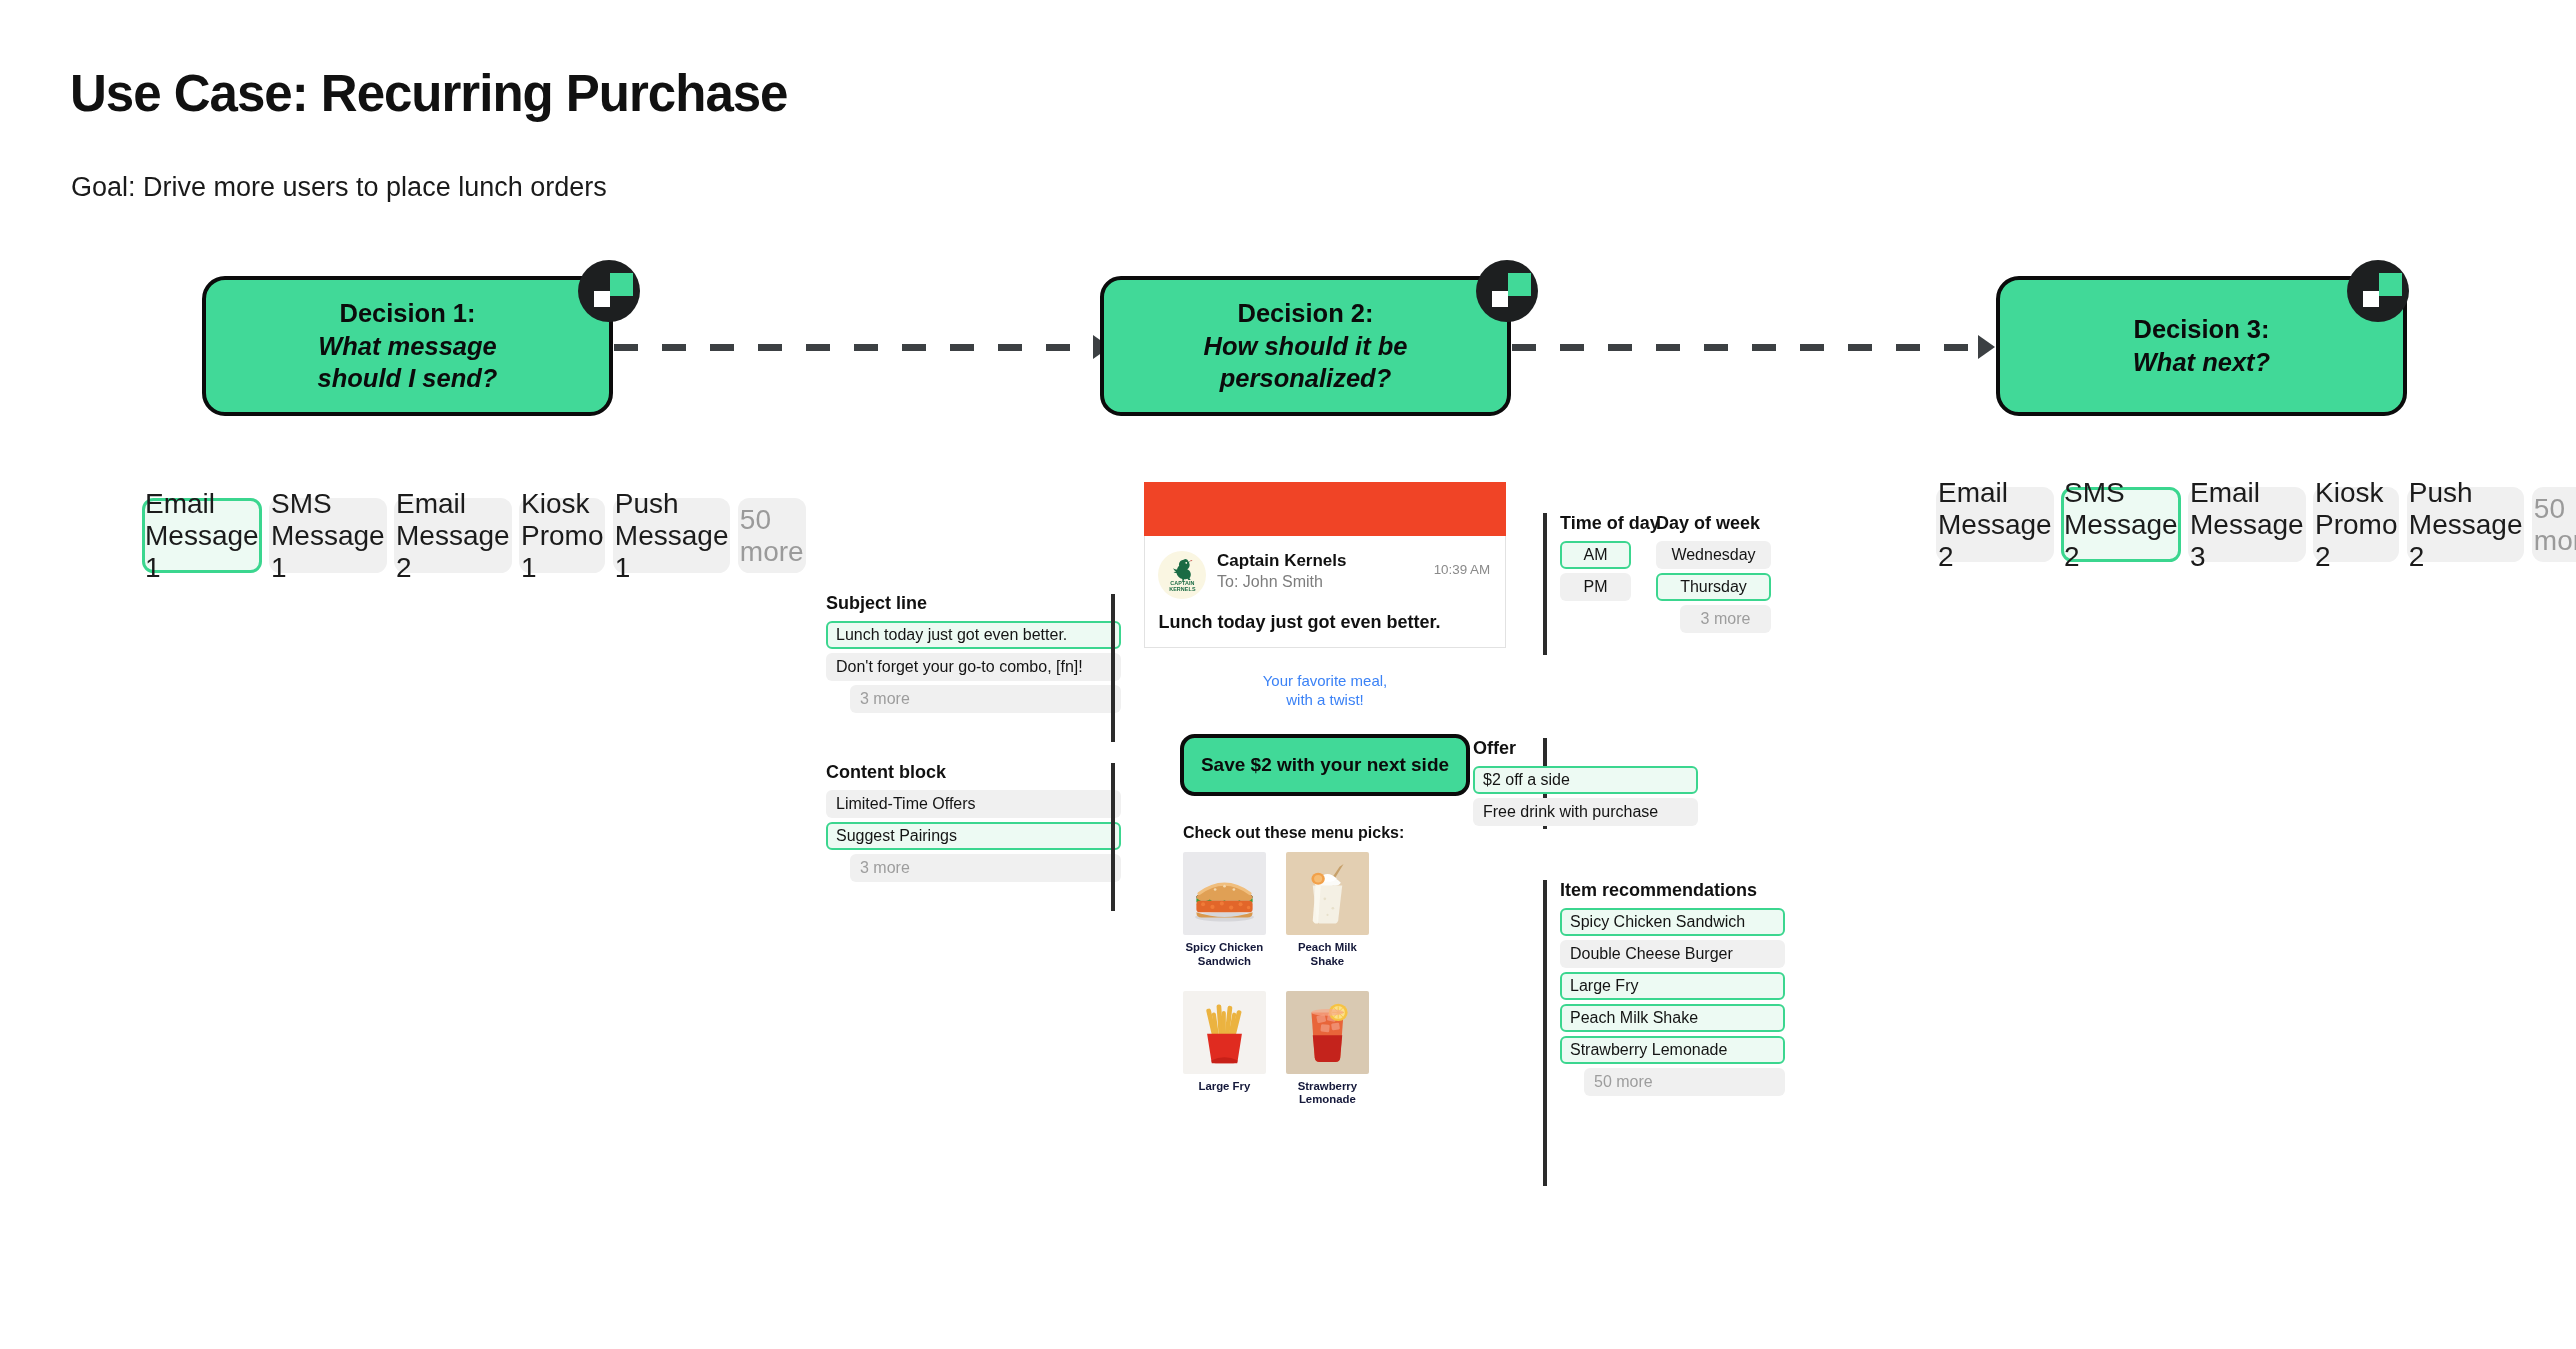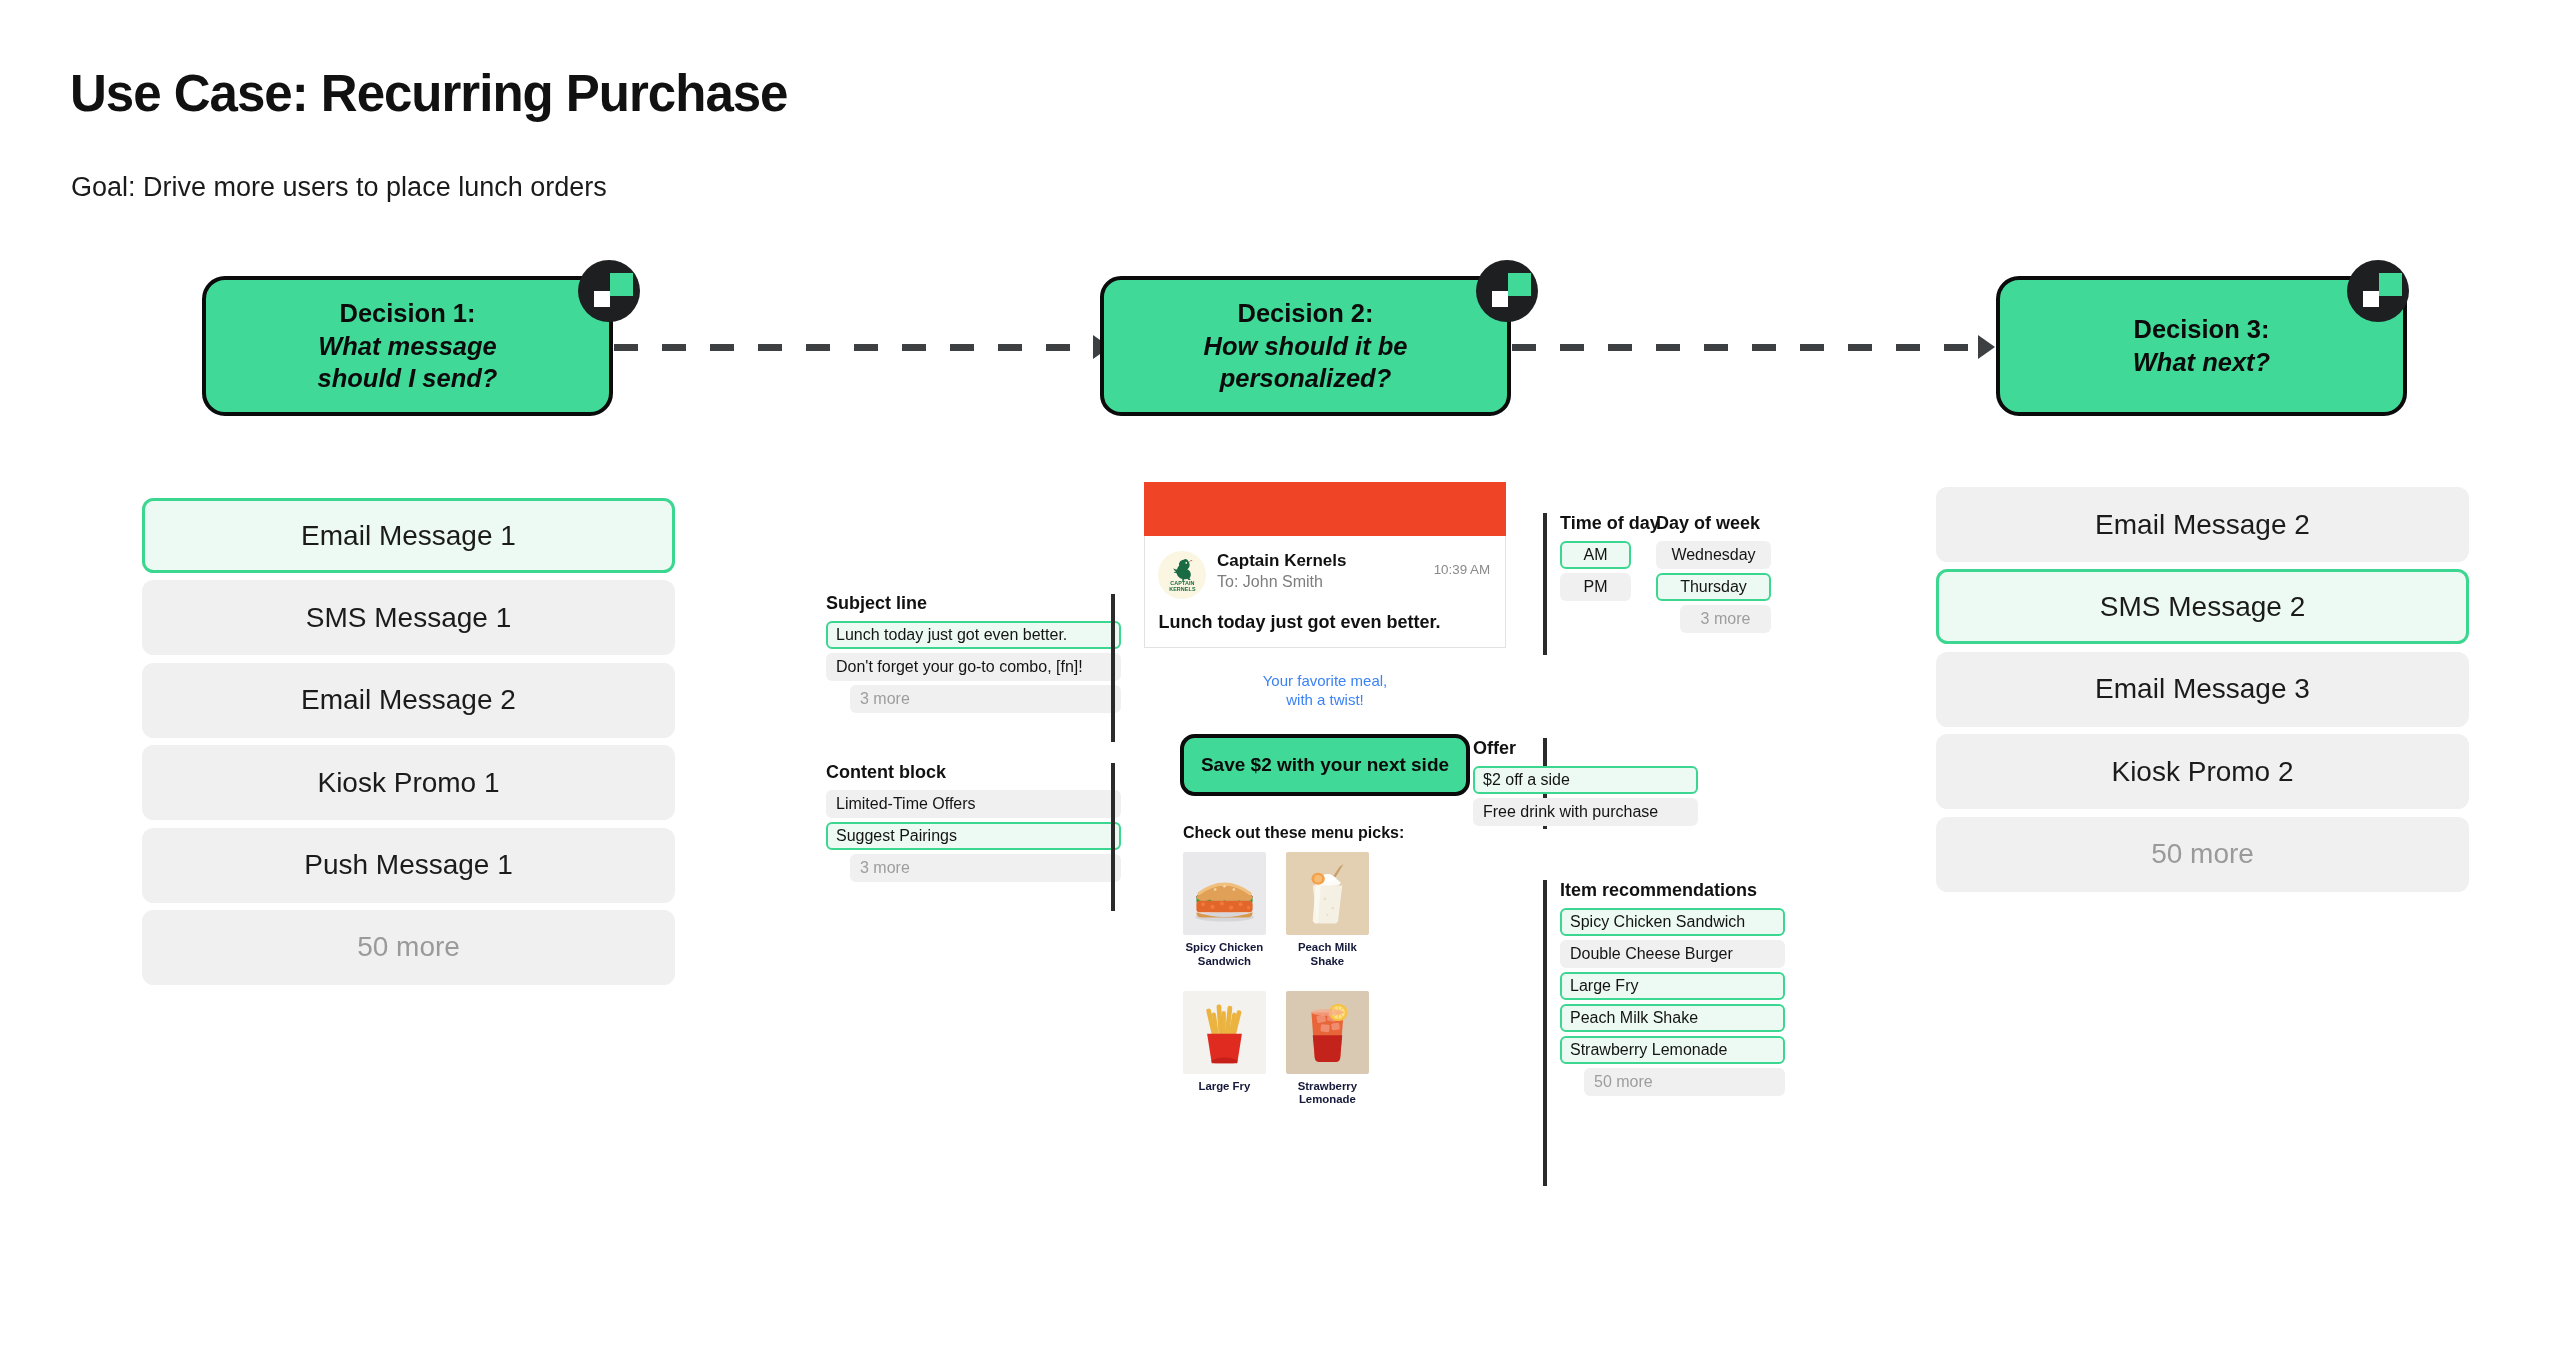--- a/index.html
+++ b/index.html
@@ -60,21 +60,21 @@
       #3c4043 0px, #3c4043 24px, transparent 24px, transparent 48px);
   }
   .connector .arrowhead {
     width: 0; height: 0; margin-left: -1.3px;
     border-top: 12px solid transparent;
     border-bottom: 12px solid transparent;
     border-left: 17.4px solid #3c4043;
   }
 
   
-  .opt-col { position: absolute; display: flex; flex-direction: column; gap: 7.4px; }
+  .opt-col { position: absolute; display: flex; flex-direction: row; gap: 7.4px; }
   .opt {
     height: 75px; border-radius: 11.4px;
     background: #f0f0f0;
     display: flex; align-items: center; justify-content: center;
     font-size: 28px; color: #1b1b1b;
     border: 2.7px solid transparent;
   }
   .opt.sel { background: #EDFAF3; border: 3.4px solid #3BD68F; }
   .opt.more { color: #9a9a9a; }
 
@@ -418,17 +418,18 @@
       <div class="chip sel">Strawberry Lemonade</div>
       <div class="chip more">50 more</div>
     </div>
   </div>
 
   <div class="opt-col" style="left:1936px; top:487px; width:533px;">
     <div class="opt">Email Message 2</div>
     <div class="opt sel">SMS Message 2</div>
     <div class="opt">Email Message 3</div>
     <div class="opt">Kiosk Promo 2</div>
+    <div class="opt">Push Message 2</div>
     <div class="opt more">50 more</div>
   </div>
 
 </div>
 
 
 </body></html>

